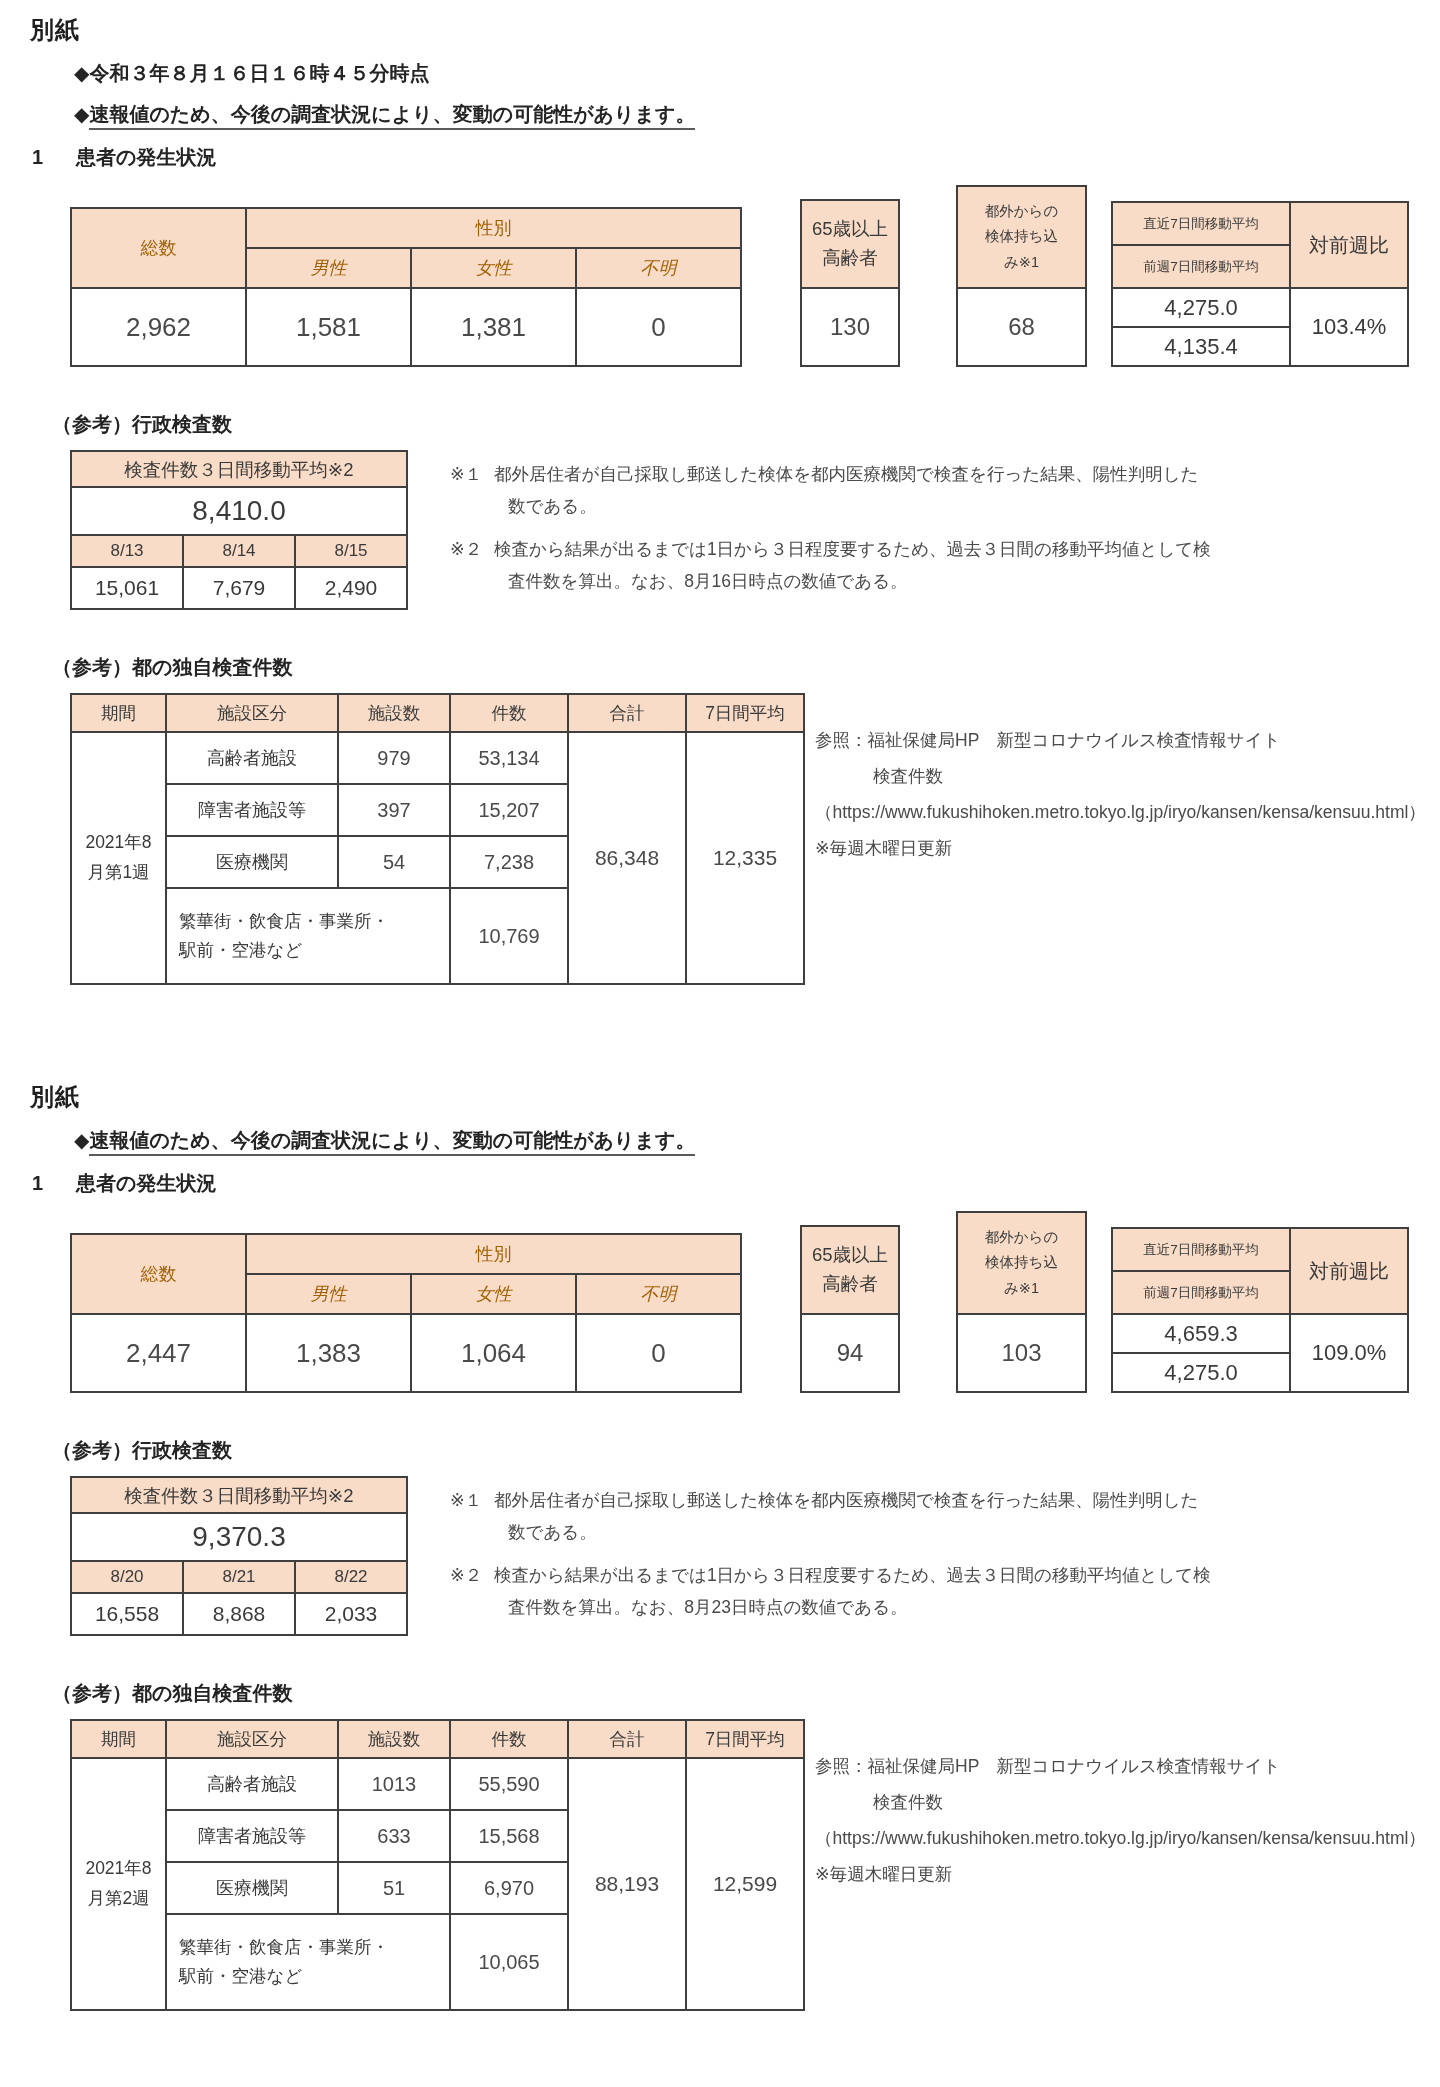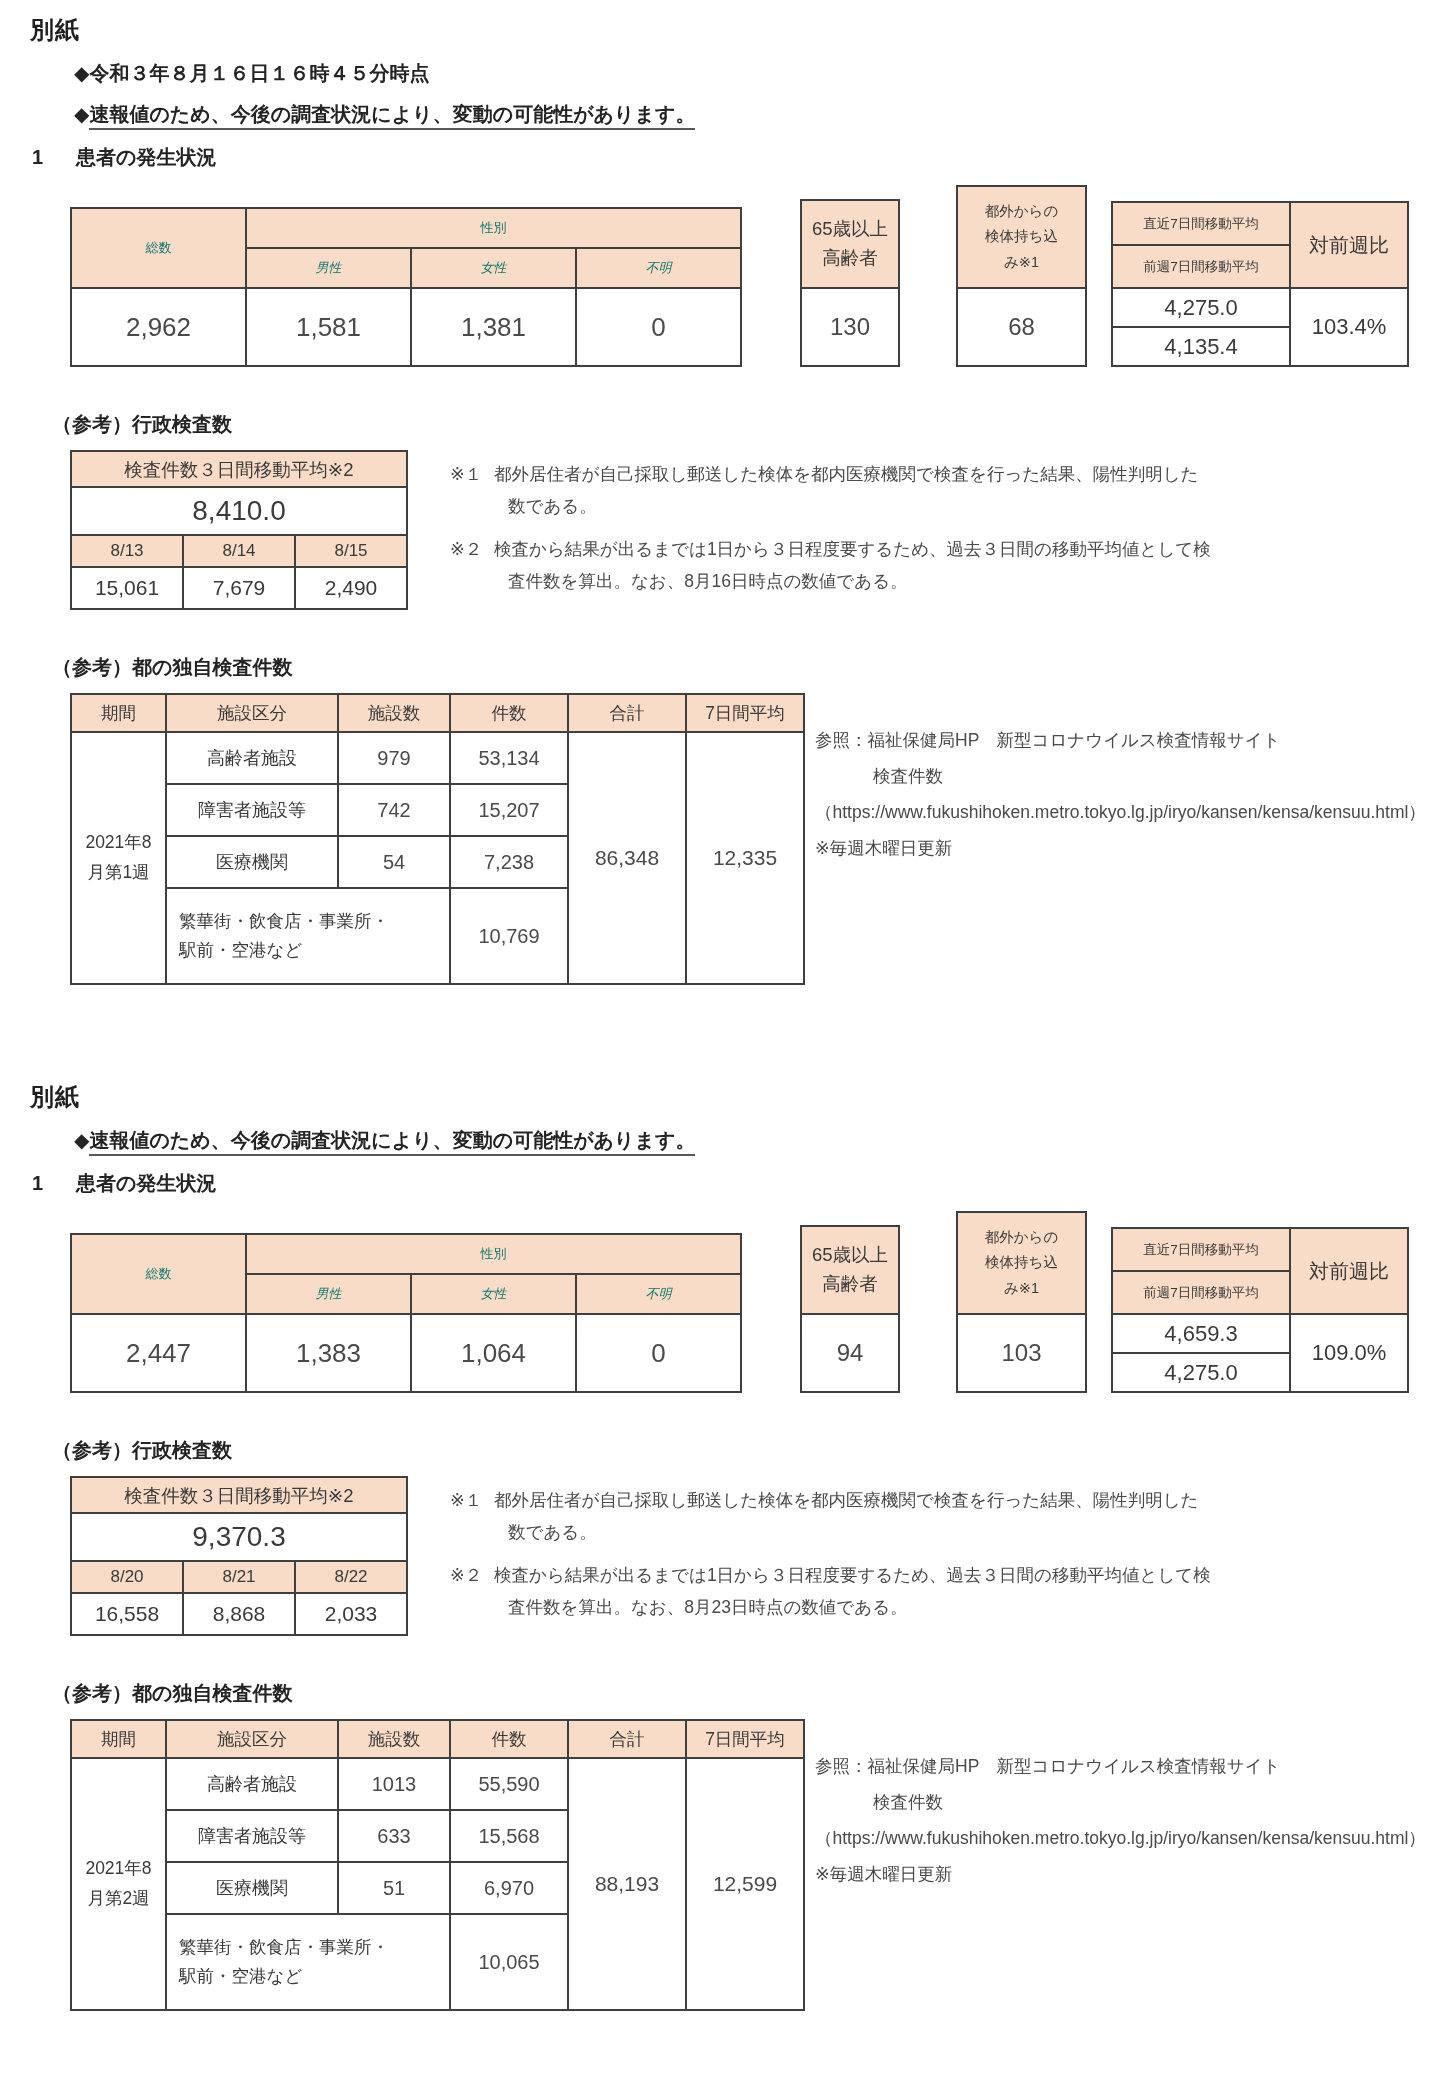--- a/index.html
+++ b/index.html
@@ -18,21 +18,21 @@
   .bullet .u { border-bottom:2px solid #5a5a5a; padding-bottom:3px; }
   .h1 { margin:16px 0 0 32px; font-size:20px; font-weight:bold; color:#242424; }
   .h1-num { display:inline-block; width:44px; }
 
   .flex-row { display:flex; align-items:flex-start; }
   .main-row { display:flex; align-items:flex-end; margin:14px 0 0 70px; }
 
   table.tbl { border-collapse:collapse; table-layout:fixed; }
   table.tbl td { border:2px solid #3f3f3f; text-align:center; vertical-align:middle; padding:0; }
   .hdr { background:#f8dcc7; }
-  .lbl { font-size:13px; color:#0f766e; }
+  .lbl { font-size:18px; color:#a16207; }
   .num { font-size:26px; color:#4a4a4a; }
 
   .blockA { width:670px; }
   .blockA tr.r-h1 { height:40px; }
   .blockA tr.r-h2 { height:40px;font-style:italic; }
   tr.r-data { height:78px; }
 
   .block65 { width:100px; margin-left:58px; }
   .block65 .elderly-h { height:86px; line-height:1.55; font-size:18.5px; }
   .block65 .num, .blockOut .num { font-size:24px; }
@@ -250,21 +250,21 @@
             <div>月第1週</div>
           </td>
           <td class="cat">高齢者施設</td>
           <td class="num2">979</td>
           <td class="num2">53,134</td>
           <td class="num-big" rowspan="4">86,348</td>
           <td class="num-big" rowspan="4">12,335</td>
         </tr>
         <tr class="drow">
           <td class="cat">障害者施設等</td>
-          <td class="num2">742</td>
+          <td class="num2">397</td>
           <td class="num2">15,207</td>
         </tr>
         <tr class="drow">
           <td class="cat">医療機関</td>
           <td class="num2">54</td>
           <td class="num2">7,238</td>
         </tr>
         <tr class="drow-tall">
           <td class="cat cat-wide" colspan="2">繁華街・飲食店・事業所・駅前・空港など</td>
           <td class="num2">10,769</td>

